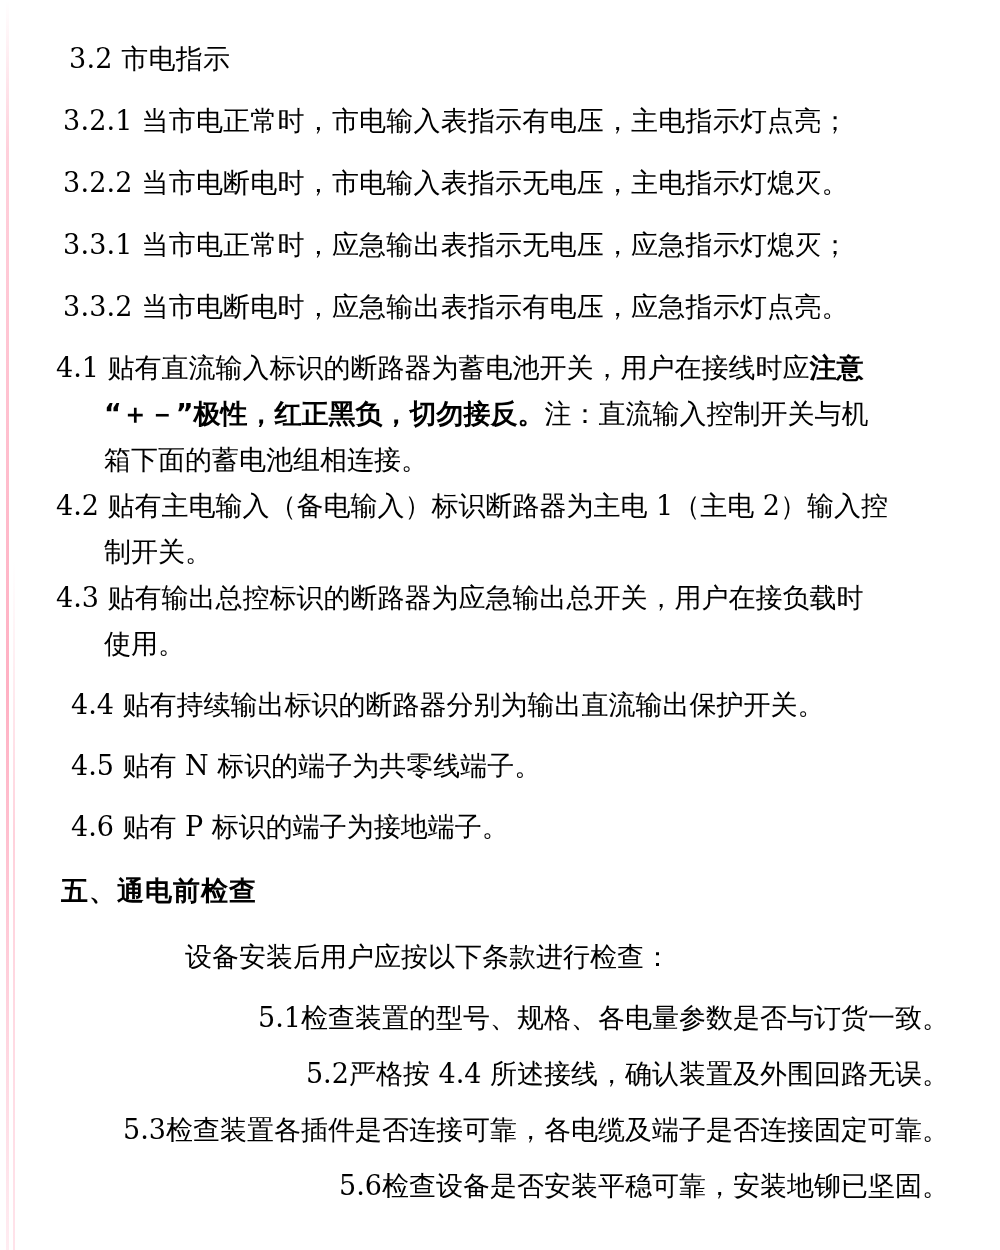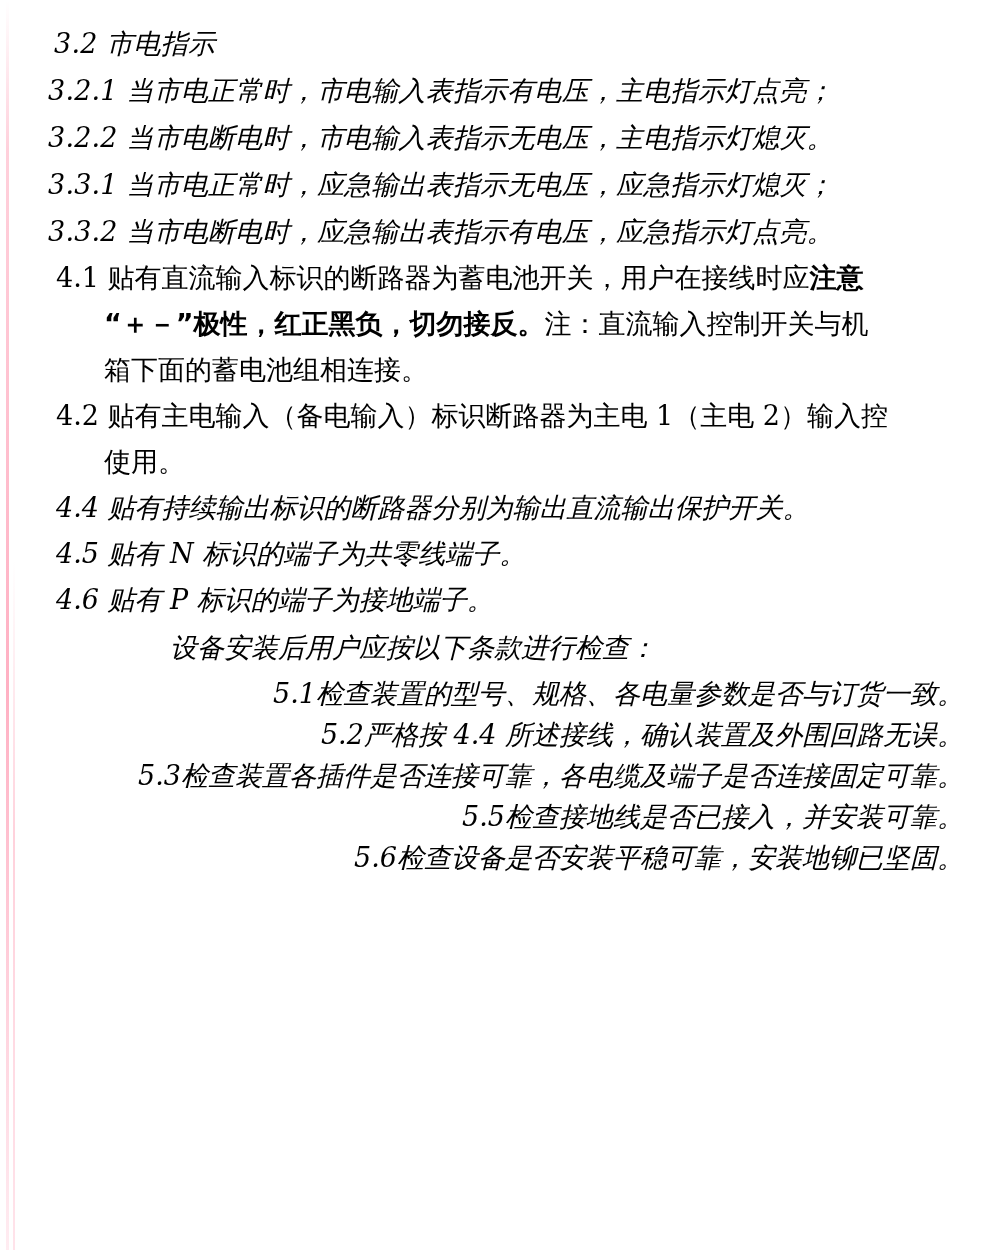--- a/index.html
+++ b/index.html
@@ -37,23 +37,22 @@
     top: 560px;
     width: 2px;
     height: 690px;
     background: linear-gradient(to bottom, rgba(255,200,210,0) 0%, rgba(255,165,185,0.5) 40%, rgba(255,175,195,0.35) 100%);
   }
   .content {
     position: relative;
     padding: 20px 36px 0 40px;
   }
   p {
-    margin: 0;
+    margin: 15px;
     padding: 0;
-    font-style: italic;
   }
   .line {
     font-size: 27px;
     line-height: 47px;
     letter-spacing: 0.2px;
     white-space: nowrap;
   }
   .lvl1 {
     padding-left: 14px;
   }
@@ -116,33 +115,35 @@
 
 
     <div class="para">
       <span>4.1 贴有直流输入标识的断路器为蓄电池开关，用户在接线时应</span><span class="bold">注意</span>
       <span class="hang"><span class="bold">“＋－”极性，红正黑负，切勿接反。</span><span>注：直流输入控制开关与机</span></span>
       <span class="hang">箱下面的蓄电池组相连接。</span>
     </div>
 
     <div class="para">
       <span>4.2 贴有主电输入（备电输入）标识断路器为主电 1（主电 2）输入控</span>
+      <span class="hang">制开关。</span>
     </div>
 
     <div class="para">
+      <span>4.3 贴有输出总控标识的断路器为应急输出总开关，用户在接负载时</span>
       <span class="hang">使用。</span>
     </div>
 
     <p class="para">4.4 贴有持续输出标识的断路器分别为输出直流输出保护开关。</p>
     <p class="para">4.5 贴有 N 标识的端子为共零线端子。</p>
     <p class="para">4.6 贴有 P 标识的端子为接地端子。</p>
 
+    <p class="heading">五、通电前检查</p>
 
     <p class="indent-body">设备安装后用户应按以下条款进行检查：</p>
 
     <p class="num-line"><span class="num">5.1</span><span>检查装置的型号、规格、各电量参数是否与订货一致。</span></p>
     <p class="num-line"><span class="num">5.2</span><span>严格按 4.4 所述接线，确认装置及外围回路无误。</span></p>
     <p class="num-line"><span class="num">5.3</span><span>检查装置各插件是否连接可靠，各电缆及端子是否连接固定可靠。</span></p>
-    <p class="num-line"><span class="num">5.5</span><span>检查接地线是否已接入，并安装可靠。</span></p>
     <p class="num-line"><span class="num">5.6</span><span>检查设备是否安装平稳可靠，安装地铆已坚固。</span></p>
 
   </div>
 </div>
 
 </body></html>

